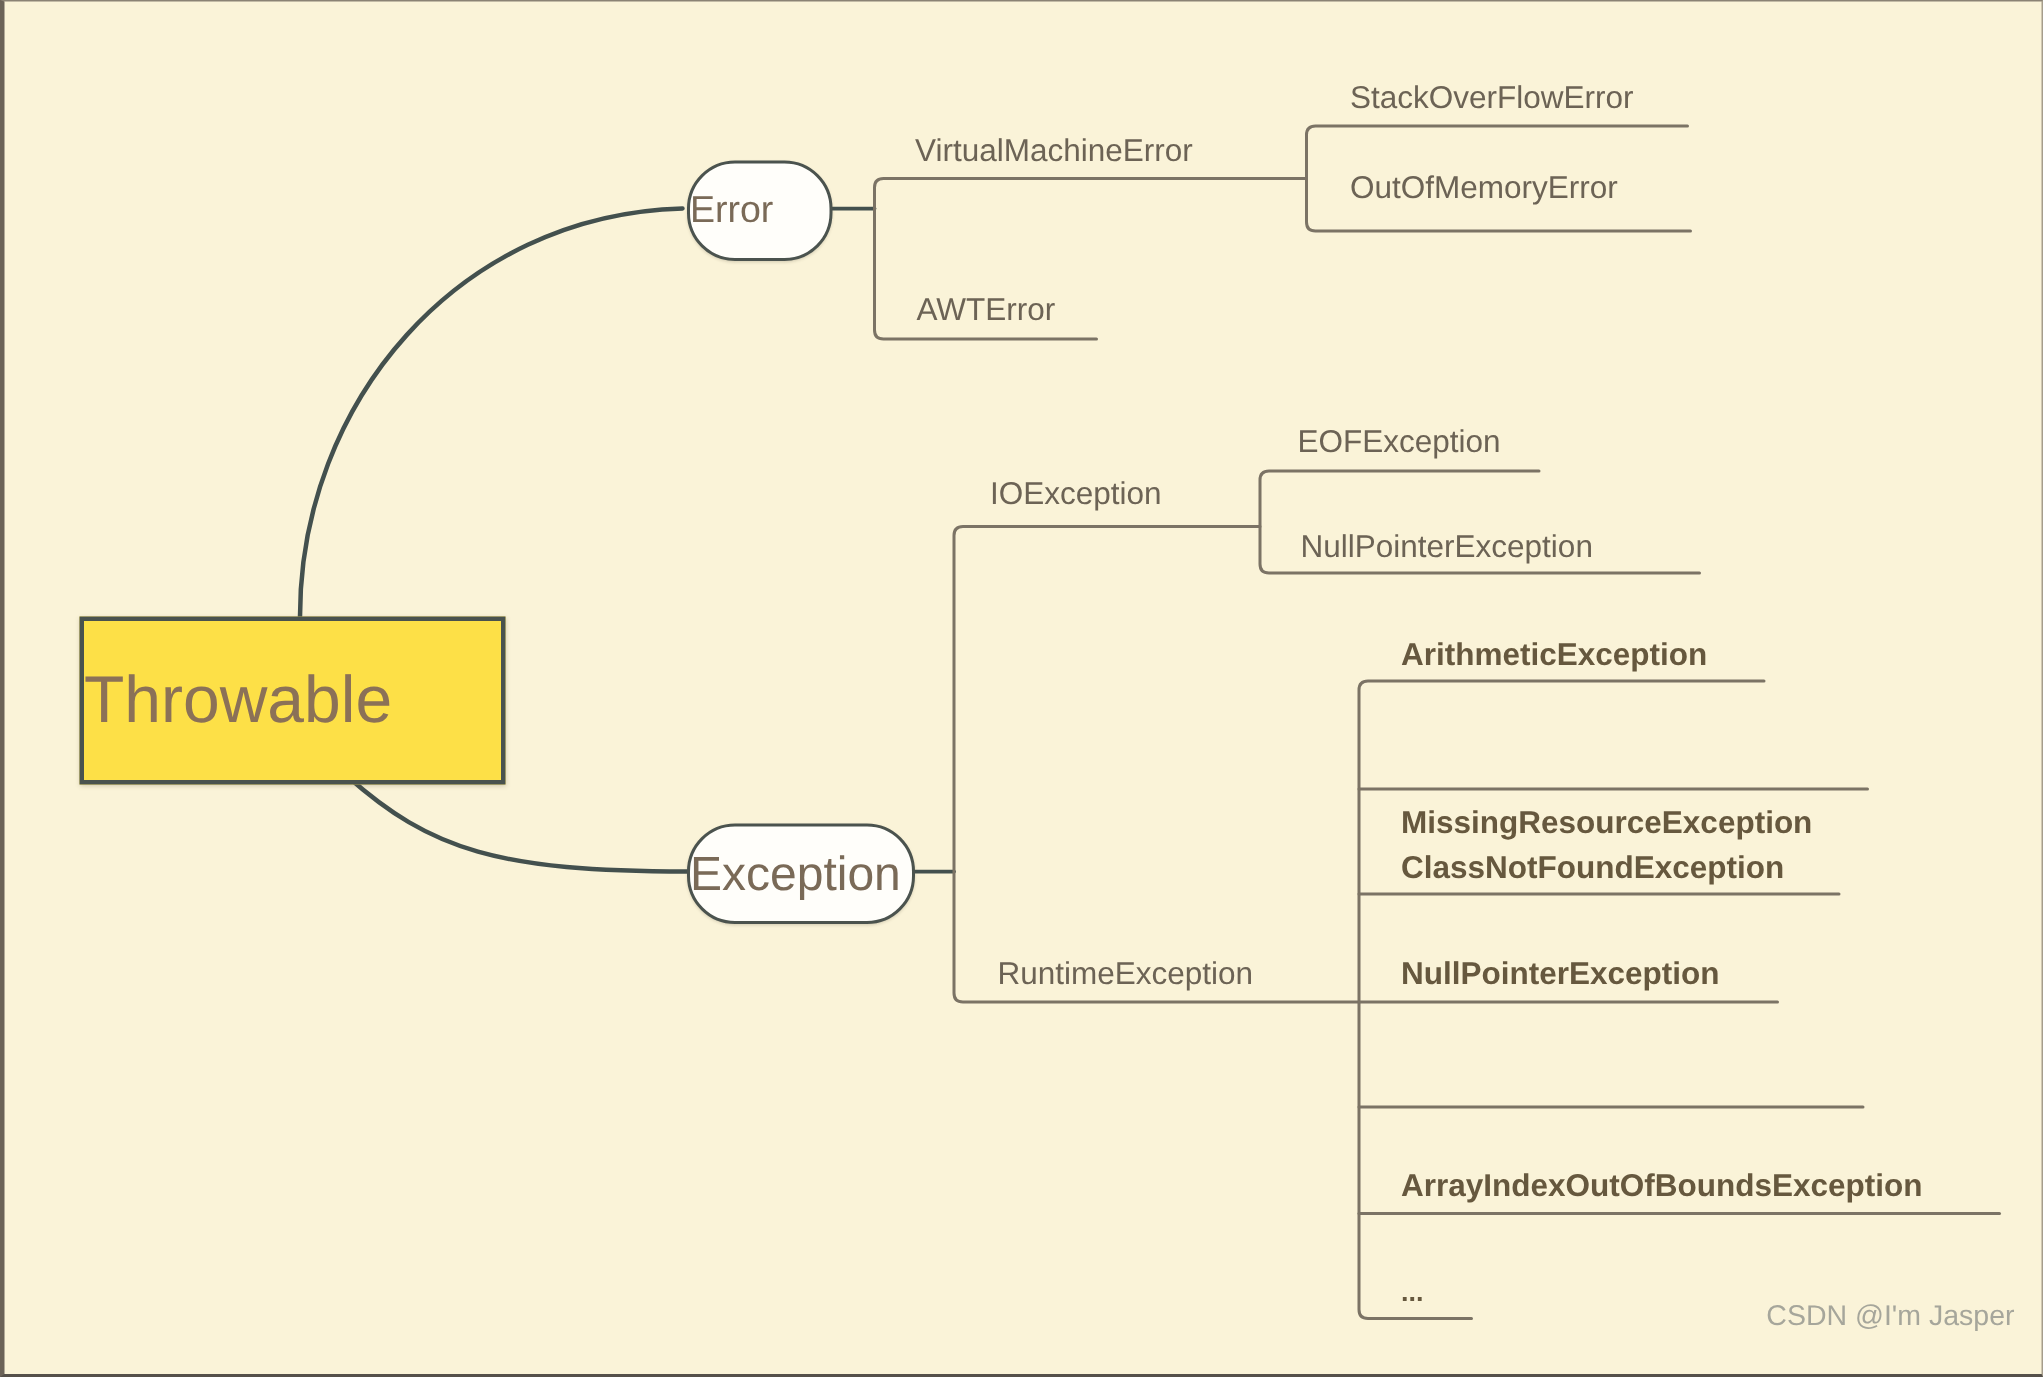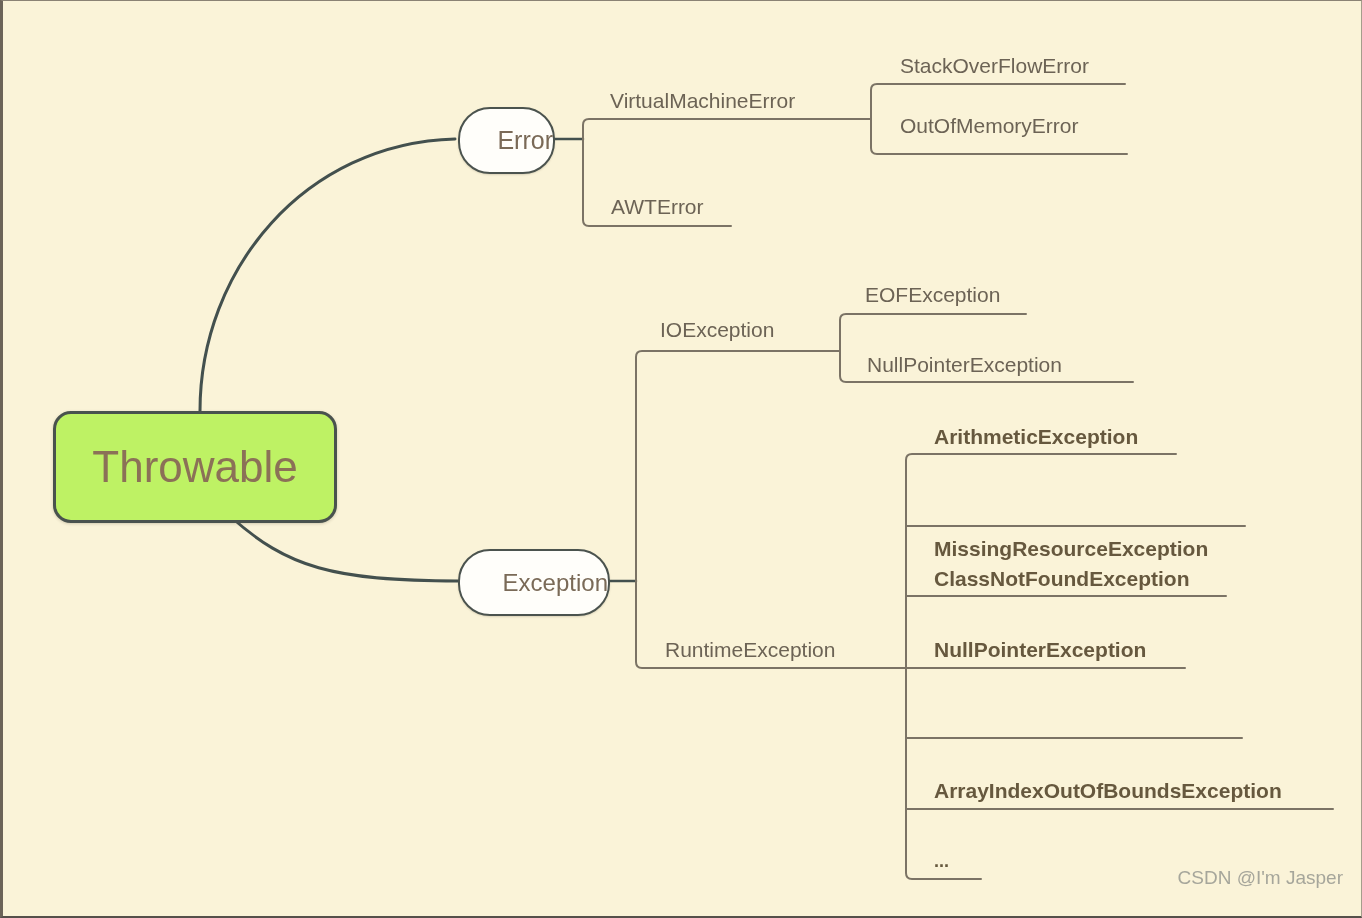--- a/index.html
+++ b/index.html
@@ -21,39 +21,39 @@
     left: 0; top: 0;
     width: 1362px; height: 918px;
   }
   .edge-main { stroke: #43504e; stroke-width: 3; fill: none; stroke-linecap: round; }
   .edge-stub { stroke: #43504e; stroke-width: 2.5; fill: none; stroke-linecap: round; }
   .edge-branch { stroke: #7b7365; stroke-width: 2; fill: none; stroke-linecap: round; }
   .root-box {
     position: absolute;
     left: 50px; top: 410px;
     width: 278px; height: 106px;
-    background: #bef264;
+    background: #fde047;
     border: 3px solid #49524e;
-    border-radius: 18px;
-    display: flex; align-items: center; justify-content: center;
+    border-radius: 0;
+    display: flex; align-items: center; justify-content: flex-start;
     font-size: 44px;
     color: #8b7157;
     box-shadow: 0 1px 3px rgba(90,80,60,0.25);
   }
   .pill {
     position: absolute;
     background: #fffefa;
     border: 2px solid #4b534e;
     border-radius: 32px;
-    display: flex; align-items: center; justify-content: flex-end;
+    display: flex; align-items: center; justify-content: flex-start;
     color: #7a6a57;
     box-shadow: 0 1px 2px rgba(90,80,60,0.2);
   }
   .pill-error { left: 455px; top: 106px; width: 93px; height: 63px; font-size: 25px; }
-  .pill-exception { left: 455px; top: 548px; width: 148px; height: 63px; font-size: 24px; }
+  .pill-exception { left: 455px; top: 548px; width: 148px; height: 63px; font-size: 32px; }
   .label {
     position: absolute;
     font-size: 21px;
     color: #6c6355;
     white-space: nowrap;
     line-height: 1.2;
   }
   .label.bold { font-weight: bold; color: #66583e; }
   .watermark {
     position: absolute;

